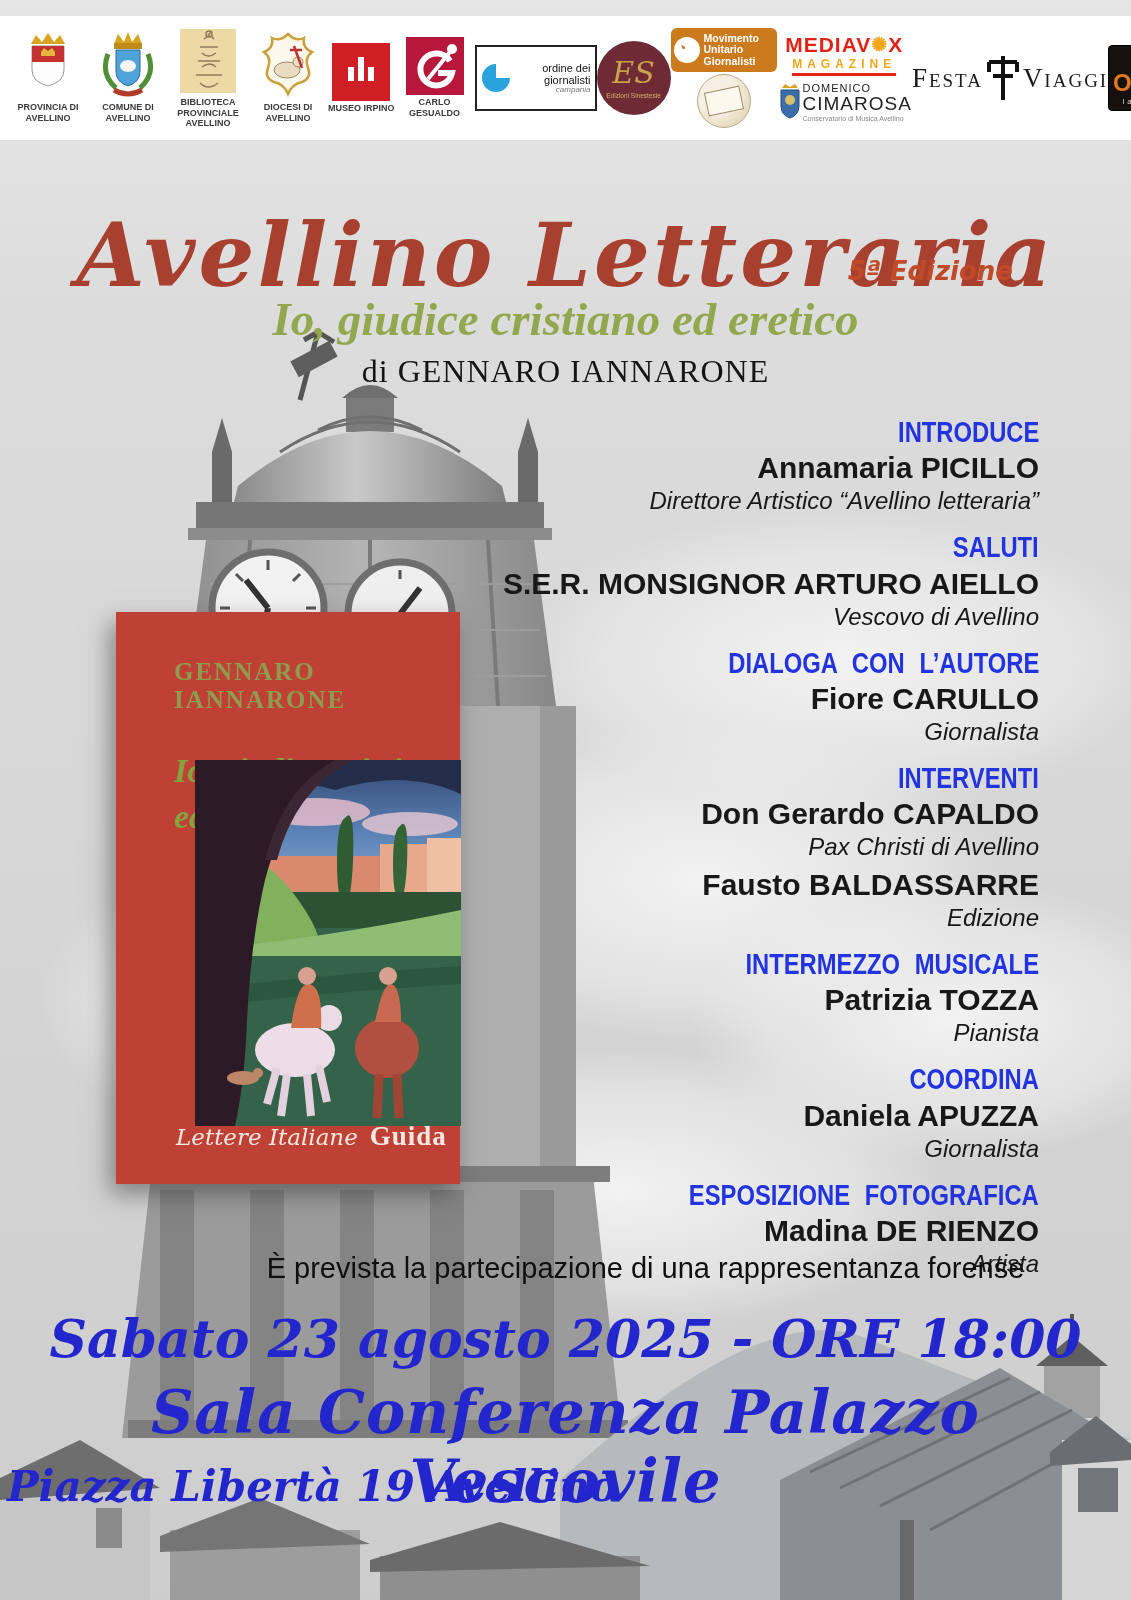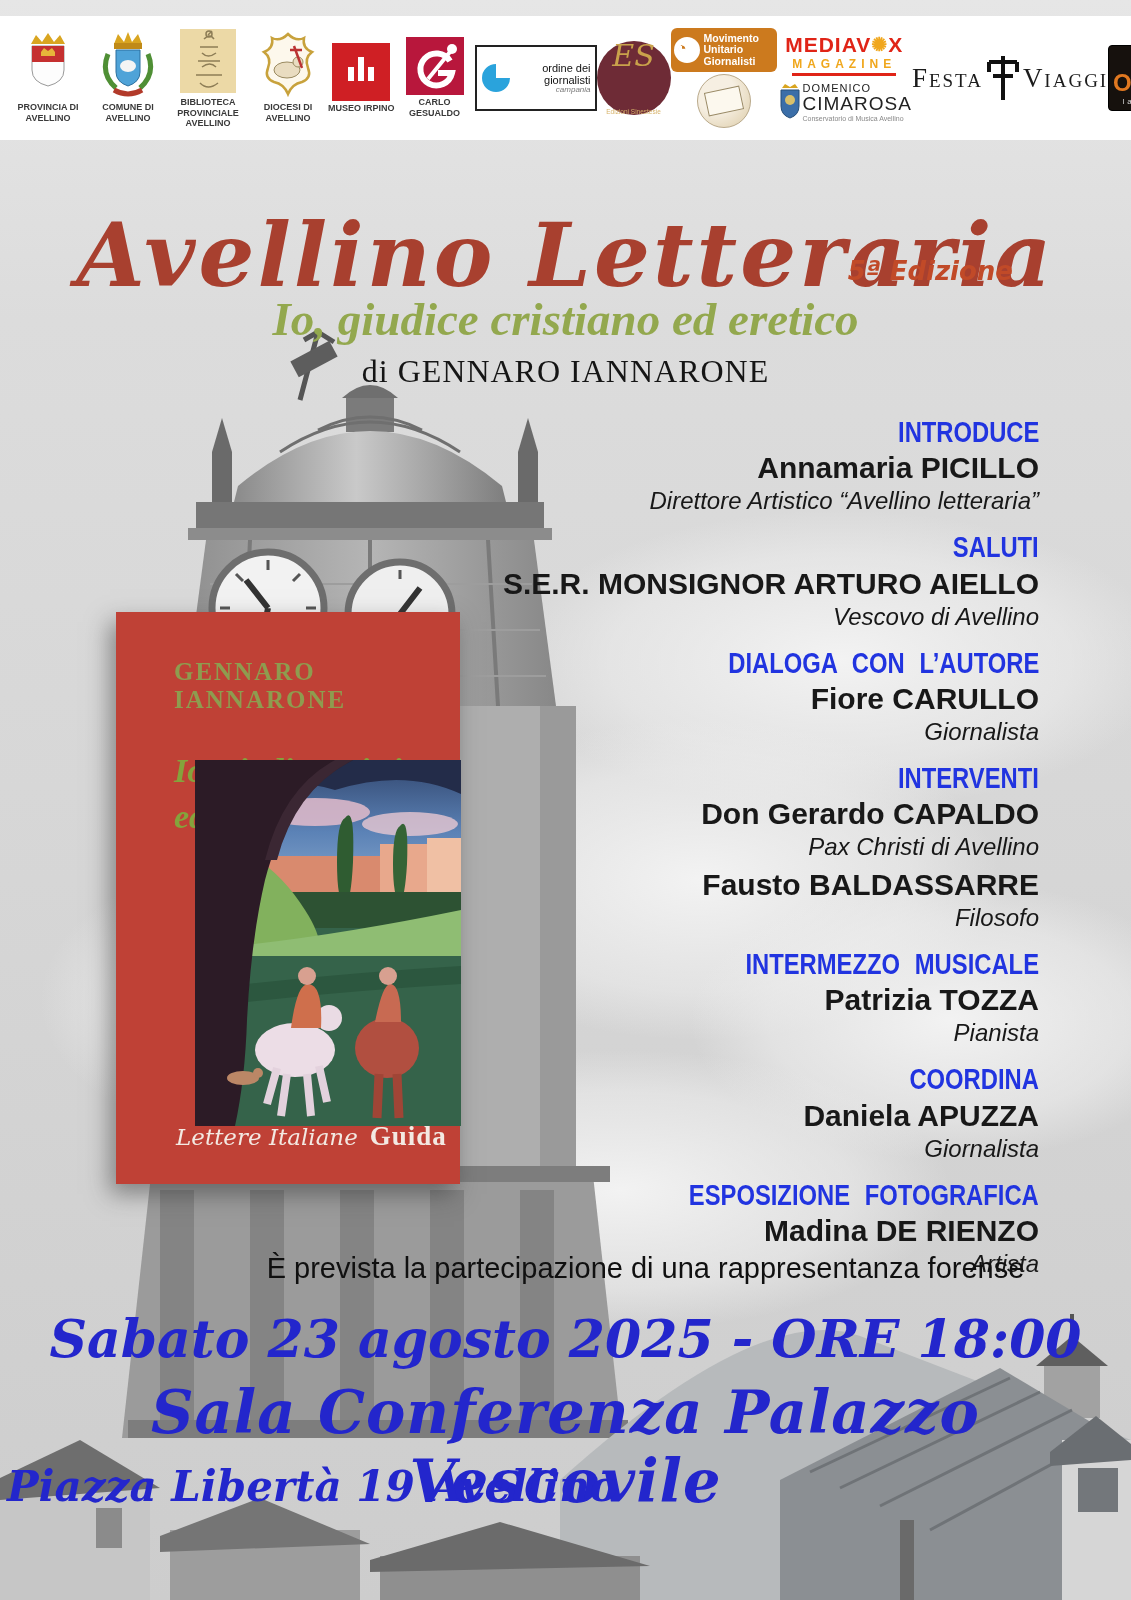--- a/index.html
+++ b/index.html
@@ -11,21 +11,21 @@
 
   
   .logo-strip{position:absolute;top:16px;left:0;right:0;height:124px;background:#ffffff;
     display:flex;align-items:center;justify-content:space-between;padding:0 8px;z-index:5;}
   .logo{display:flex;flex-direction:column;align-items:center;text-align:center;flex:0 0 auto;}
   .logo-cap{font-size:9px;font-weight:bold;color:#3a3a3a;line-height:1.2;margin-top:2px;max-width:80px;}
   .odg-box{border:2px solid #222;background:#fff;width:122px;height:66px;display:flex;align-items:center;padding:4px;box-sizing:border-box;}
   .odg-text{font-size:11px;color:#111;text-align:right;line-height:1.1;flex:1;}
   .odg-sub{display:block;font-size:8px;color:#777;font-style:italic;}
   .sin-circle{width:74px;height:74px;border-radius:50%;background:#6e2b36;display:flex;flex-direction:column;
-    align-items:center;justify-content:space-between;color:#c9a24b;}
+    align-items:center;justify-content:center;color:#c9a24b;}
   .sin-es{font-family:"DejaVu Serif",serif;font-style:italic;font-size:30px;line-height:1;}
   .sin-cap{font-size:6.5px;margin-top:4px;color:#d7b36a;}
   .mug-box{background:#cc7a1e;border-radius:6px;width:106px;height:44px;display:flex;align-items:center;padding:3px;box-sizing:border-box;}
   .mug-face{width:26px;height:26px;border-radius:50%;background:#fff;margin-right:4px;position:relative;flex:0 0 auto;}
   .mug-face::after{content:"◔";position:absolute;left:4px;top:2px;color:#cc7a1e;font-size:15px;}
   .mug-text{color:#fff;font-weight:bold;font-size:10.5px;line-height:1.1;text-align:left;}
   .sketch-circle{width:52px;height:52px;border-radius:50%;border:1px solid #b9a98a;margin-top:2px;
     background:radial-gradient(circle at 35% 35%,#f6efe2 0 40%,#e9ddc4 70%,#d9c9a8);position:relative;overflow:hidden;}
   .sketch-circle i{position:absolute;left:8px;top:14px;width:34px;height:22px;border:1px solid #9a8a66;transform:rotate(-12deg);background:#fcf8ee;}
   .mv-word{font-weight:bold;font-size:21px;color:#e02417;letter-spacing:1px;line-height:1;display:flex;align-items:center;}
@@ -342,21 +342,21 @@
       <div><span class="sec-h">DIALOGA CON L’AUTORE</span></div>
       <div class="entry-name">Fiore CARULLO</div>
       <div class="entry-role">Giornalista</div>
     </section>
 
     <section class="sec">
       <div><span class="sec-h">INTERVENTI</span></div>
       <div class="entry-name">Don Gerardo CAPALDO</div>
       <div class="entry-role">Pax Christi di Avellino</div>
       <div class="entry-name">Fausto BALDASSARRE</div>
-      <div class="entry-role">Filosofo</div>
+      <div class="entry-role">Edizione</div>
     </section>
 
     <section class="sec">
       <div><span class="sec-h">INTERMEZZO MUSICALE</span></div>
       <div class="entry-name">Patrizia TOZZA</div>
       <div class="entry-role">Pianista</div>
     </section>
 
     <section class="sec">
       <div><span class="sec-h">COORDINA</span></div>

